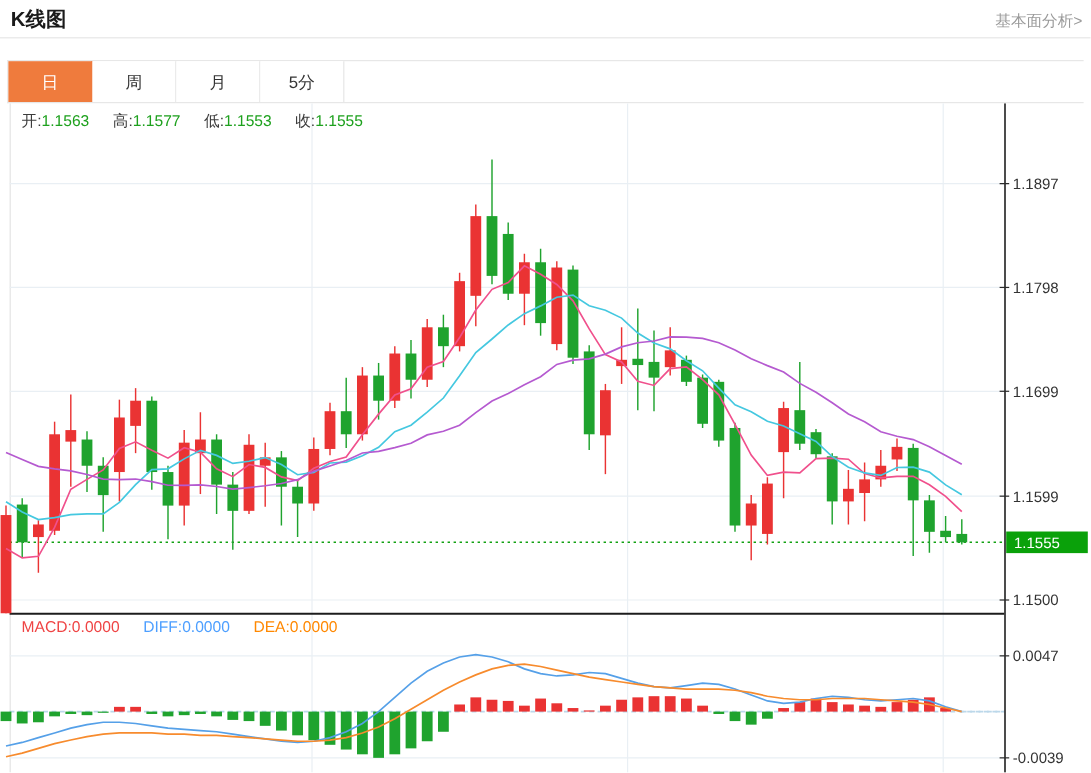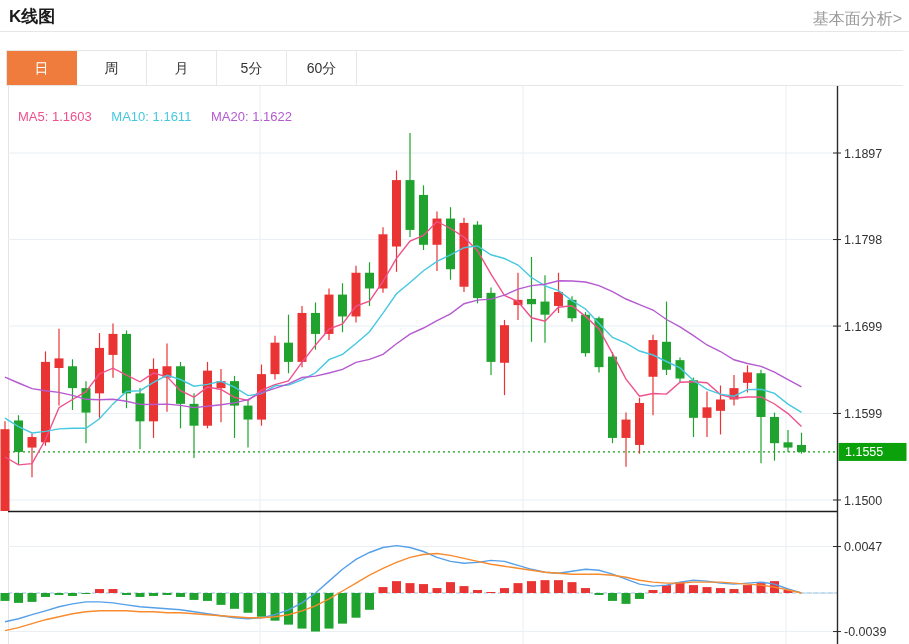--- a/index.html
+++ b/index.html
@@ -3,21 +3,21 @@
 <meta charset="utf-8">
 <style>
   * { box-sizing: border-box; margin: 0; padding: 0; }
   html,body { background:#fff; }
   body { font-family: "Liberation Sans", sans-serif; }
   #app { position:relative; width:909px; height:644px; background:#fff; overflow:hidden; }
 
   
   .hdr { position:absolute; left:0; top:0; width:909px; height:32px; border-bottom:1px solid #e6e6e6; }
   .hdr-title { position:absolute; left:9px; top:5px; font-size:17px; font-weight:bold; color:#1a1a1a; }
-  .hdr-link { position:absolute; right:7px; top:9px; font-size:16px; color:#999; cursor:pointer; text-decoration:none; }
+  .hdr-link { position:absolute; right:7px; top:9px; font-size:13px; color:#999; cursor:pointer; text-decoration:none; }
 
   
   .tabbar { position:absolute; left:6px; top:50px; width:897px; height:36px;
             border-top:1px solid #e7e7e7; border-bottom:1px solid #e7e7e7; border-left:1px solid #e7e7e7;
             display:flex; background:#fff; }
   .tab { width:70px; height:34px; line-height:34px; text-align:center; font-size:14px; color:#333;
          border-right:1px solid #e7e7e7; cursor:pointer; background:#fff; }
   .tab.active { background:var(--accent,#ef7b3d); color:#fff; border-right-color:var(--accent,#ef7b3d); }
 
   
@@ -46,21 +46,20 @@
   <div class="hdr">
     <div class="hdr-title">K线图</div>
     <a class="hdr-link">基本面分析&gt;</a>
   </div>
 
   <div class="tabbar">
       <div class="tab active">日</div>
       <div class="tab">周</div>
       <div class="tab">月</div>
       <div class="tab">5分</div>
-      <div class="tab">60分</div>
     </div>
 
   <div class="chart-wrap">
     <svg id="chart-svg" width="909" height="558" viewBox="0 0 909 558">
         <defs>
           <clipPath id="mclip">
             <rect x="0" y="0" width="837" height="425"></rect>
           </clipPath>
         </defs>
         <g>
@@ -286,22 +285,28 @@
           <text x="844" y="465.0452" font-size="12.5" fill="#333" font-family="&quot;Liberation Sans&quot;, sans-serif">0.0047</text>
           <line x1="833" y1="545.5476" x2="841" y2="545.5476" stroke="#2a2a2a" stroke-width="1"></line>
           <text x="844" y="550.0476" font-size="12.5" fill="#333" font-family="&quot;Liberation Sans&quot;, sans-serif">-0.0039</text>
         </g>
         <g>
           <rect x="838.5" y="356.9269521410575" width="68" height="18" fill="#0aa10a"></rect>
           <text x="845" y="370.4269521410575" font-size="12.5" fill="#fff" font-family="&quot;Liberation Sans&quot;, sans-serif">1.1555</text>
         </g>
       </svg>
 
-
-    <div class="overlay ov-ma">
-      <span class="grp v-ma5"><span>MA5:</span> <span>1.1603</span></span>
-      <span class="grp v-ma10"><span>MA10:</span> <span>1.1611</span></span>
-      <span class="grp v-ma20"><span>MA20:</span> <span>1.1622</span></span>
+    <div class="overlay ov-ohlc">
+      <span class="grp"><span class="lab">开:</span><span class="v-green">1.1563</span></span>
+      <span class="grp"><span class="lab">高:</span><span class="v-green">1.1577</span></span>
+      <span class="grp"><span class="lab">低:</span><span class="v-green">1.1553</span></span>
+      <span class="grp"><span class="lab">收:</span><span class="v-green">1.1555</span></span>
     </div>
 
+
+    <div class="overlay ov-macd">
+      <span class="grp v-macd"><span>MACD:</span><span>0.0000</span></span>
+      <span class="grp v-diff"><span>DIFF:</span><span>0.0000</span></span>
+      <span class="grp v-dea"><span>DEA:</span><span>0.0000</span></span>
+    </div>
   </div>
 
 </div>
 
 </body></html>

